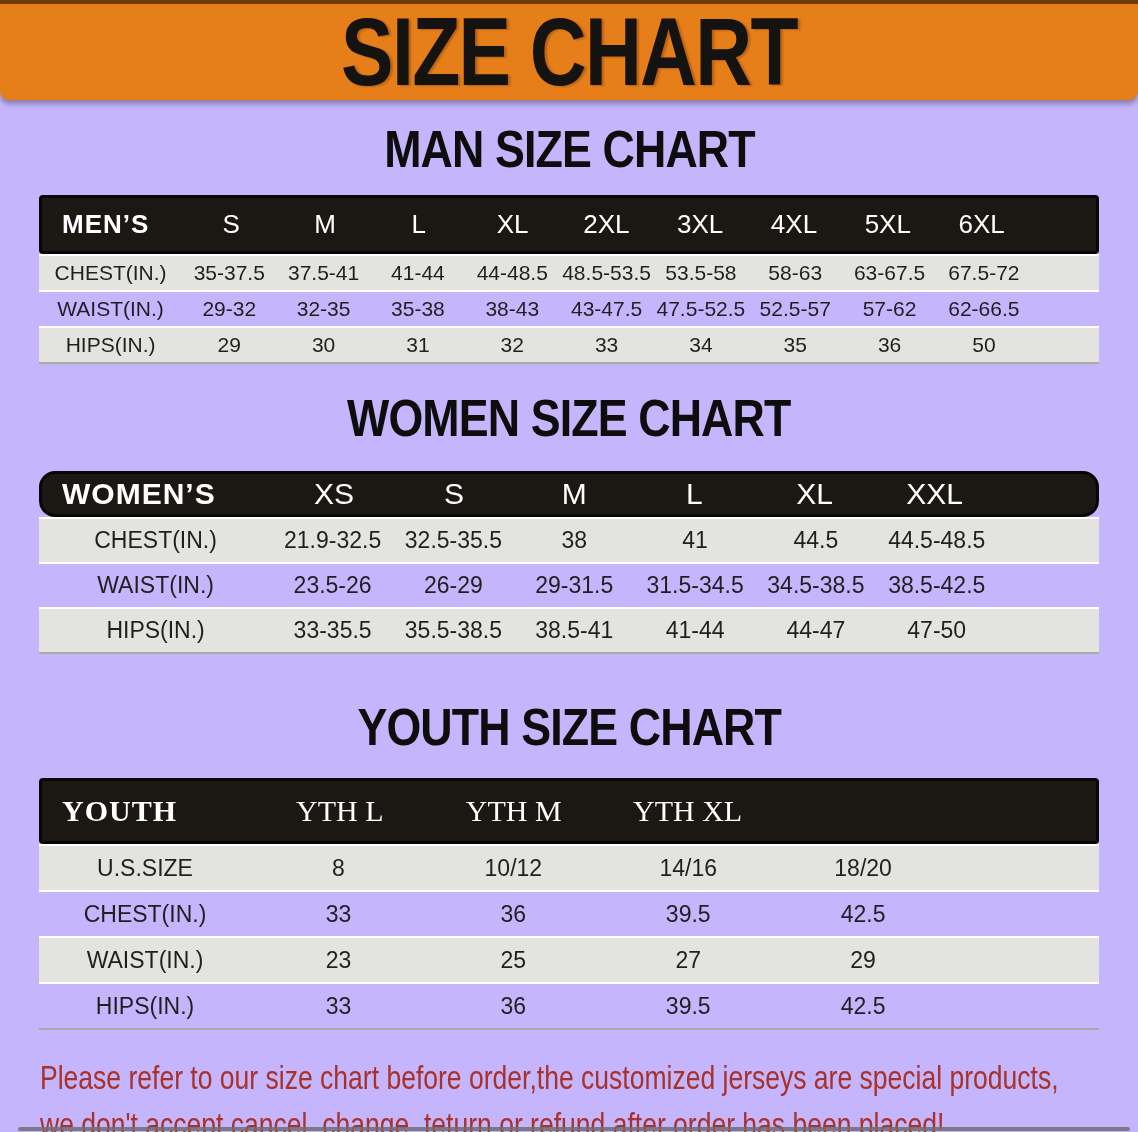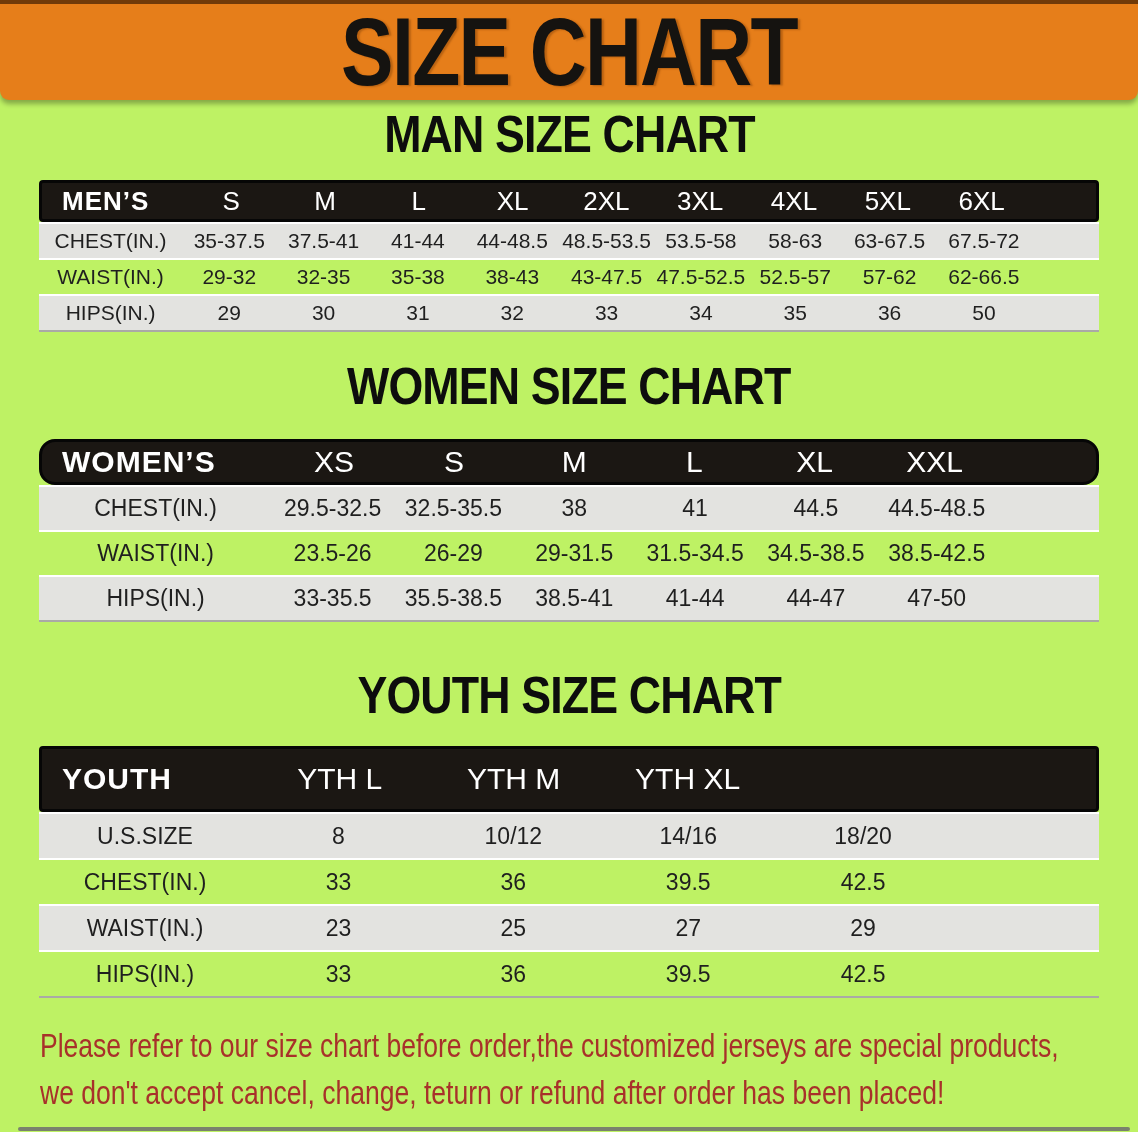--- a/index.html
+++ b/index.html
@@ -1,19 +1,19 @@
 <!DOCTYPE html>
 <html style="--banner-bg: #e67e1a; --bar-bg: #1b1713; --row-alt: #e3e3e0; --disclaimer-color: #a8312a;"><head>
 <meta charset="utf-8">
 <style>
   html,body{margin:0;padding:0;background:#ffffff;}
   .page{
     position:relative;
     width:1138px;height:1132px;
-    background:#bef264;
+    background:#c4b5fd;
     overflow:hidden;
     font-family:"Liberation Sans", sans-serif;
   }
   
   .banner{
     height:100px;
     background:var(--banner-bg,#e67e1a);
     border-top:4px solid rgba(74,36,4,.75);
     border-radius:0 0 9px 9px;
     box-shadow:0 4px 5px rgba(0,0,0,.30);
@@ -31,58 +31,58 @@
   
   .sec-heading{
     height:46px;display:flex;align-items:center;justify-content:center;
   }
   .sec-heading span{
     display:inline-block;
     font-size:52px;font-weight:bold;color:#0d0d0d;
     letter-spacing:-1px;line-height:1;white-space:nowrap;
     transform:scaleX(.86);transform-origin:center;
   }
-  .mt-men-h{margin-top:11px;}
+  .mt-men-h{margin-top:26px;}
   .mt-men-t{margin-top:23px;}
   .mt-wom-h{margin-top:31px;}
   .mt-wom-t{margin-top:30px;}
   .mt-yth-h{margin-top:50px;}
   .mt-yth-t{margin-top:28px;}
   .mt-disc {margin-top:24px;}
   
   .tbl{width:1060px;margin-left:39px;border-bottom:2px solid #aaaaa6;}
   .tbl-head{
     display:grid;align-items:center;
     background:var(--bar-bg,#1b1713);
     border:3px solid #060606;border-radius:4px;
     box-sizing:border-box;
     color:#ffffff;
   }
   .tbl-row{display:grid;align-items:center;color:#1f1f1f;border-top:2px solid #ffffff;}
   .tbl-row.alt{background:var(--row-alt,#e3e3e0);}
   .cell{display:flex;align-items:center;justify-content:center;text-align:center;white-space:nowrap;}
   .head-label{justify-content:flex-start;padding-left:20px;font-weight:bold;letter-spacing:1px;}
   
-  .tbl-men .tbl-head{height:42px;}
+  .tbl-men .tbl-head{height:59px;}
   .tbl-men .tbl-head,.tbl-men .tbl-row{
     grid-template-columns:13.5% 8.9% 8.9% 8.9% 8.9% 8.9% 8.9% 8.9% 8.9% 8.9% auto;
   }
   .tbl-men .tbl-head .head-label{font-size:32px;}
   .tbl-men .tbl-head .cell{font-size:26px;}
   .tbl-men .tbl-row{height:34px;font-size:21px;}
   
   .tbl-women .tbl-head{height:46px;border-radius:16px;}
   .tbl-women .tbl-head,.tbl-women .tbl-row{
     grid-template-columns:22% 11.4% 11.4% 11.4% 11.4% 11.4% 11.4% auto;
   }
   .tbl-women .tbl-head .head-label{font-size:34px;}
   .tbl-women .tbl-head .cell{font-size:30px;}
   .tbl-women .tbl-row{height:43px;font-size:23px;}
   
-  .tbl-youth .tbl-head{height:66px;}
+  .tbl-youth .tbl-head{height:66px;font-family:Liberation Serif, serif;}
   .tbl-youth .tbl-head,.tbl-youth .tbl-row{
     grid-template-columns:20% 16.5% 16.5% 16.5% 16.5% auto;
   }
   .tbl-youth .tbl-head .head-label{font-size:34px;}
   .tbl-youth .tbl-head .cell{font-size:30px;}
   .tbl-youth .tbl-row{height:44px;font-size:23px;}
   
   .disclaimer{padding-left:40px;color:var(--disclaimer-color,#a8312a);}
   .disclaimer .line{
     display:block;height:47px;line-height:47px;white-space:nowrap;
@@ -175,21 +175,21 @@
       <span class="cell">XS</span>
       <span class="cell">S</span>
       <span class="cell">M</span>
       <span class="cell">L</span>
       <span class="cell">XL</span>
       <span class="cell">XXL</span>
       <span class="cell"></span>
     </div>
     <div class="tbl-row alt">
       <span class="cell">CHEST(IN.)</span>
-      <span class="cell">29.5-32.5</span>
+      <span class="cell">21.9-32.5</span>
       <span class="cell">32.5-35.5</span>
       <span class="cell">38</span>
       <span class="cell">41</span>
       <span class="cell">44.5</span>
       <span class="cell">44.5-48.5</span>
       <span class="cell"></span>
     </div>
     <div class="tbl-row">
       <span class="cell">WAIST(IN.)</span>
       <span class="cell">23.5-26</span>

